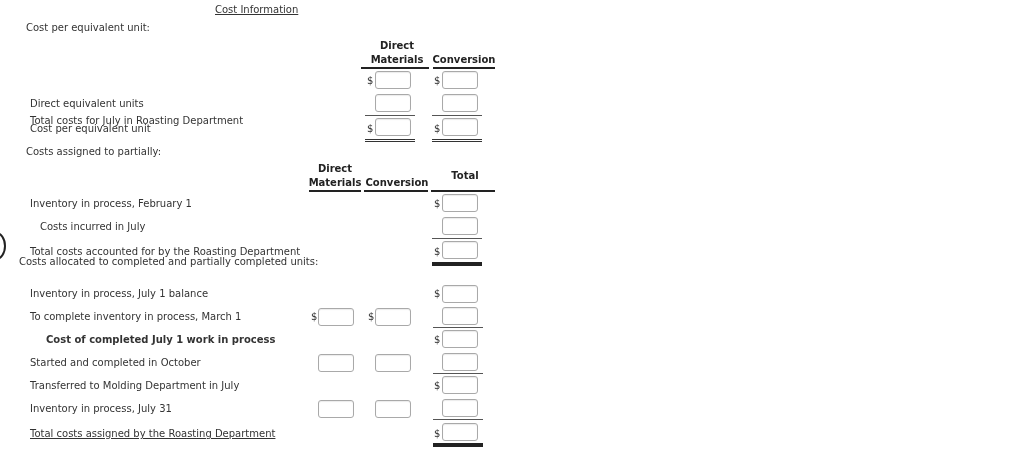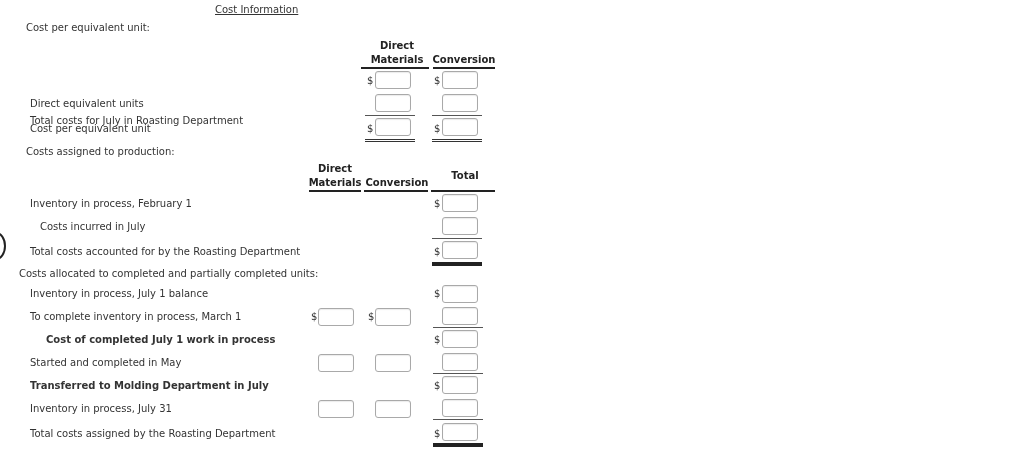--- a/index.html
+++ b/index.html
@@ -57,21 +57,21 @@
 <div class="thin" style="left:432px; top:115px; width:50px;"></div>
 
 <span class="abs lbl" style="left:30px; top:123px;">Cost per equivalent unit</span>
 <span class="cur" style="left:367px; top:123px;">$</span>
 <input class="inp" style="left: 375px; top: 118px;" value="">
 <span class="cur" style="left:434px; top:123px;">$</span>
 <input class="inp" style="left: 442px; top: 118px;" value="">
 <div class="dblthin" style="left:365px; top:139px; width:50px;"></div>
 <div class="dblthin" style="left:432px; top:139px; width:50px;"></div>
 
-<span class="abs lbl" style="left:26px; top:146px;">Costs assigned to production:</span>
+<span class="abs lbl" style="left:26px; top:146px;">Costs assigned to partially:</span>
 
 <div class="abs hdr" style="left:306px; top:162px; width:58px;">
   <div>Direct</div>
   <div>Materials</div>
 </div>
 <div class="abs hdr" style="left:364px; top:176px; width:66px;">Conversion</div>
 <div class="abs hdr" style="left:432px; top:169px; width:66px;">Total</div>
 <div class="hline" style="left:309px; top:190px; width:52px;"></div>
 <div class="hline" style="left:364px; top:190px; width:64px;"></div>
 <div class="hline" style="left:431px; top:190px; width:64px;"></div>
@@ -82,50 +82,50 @@
 
 <span class="abs lbl" style="left:40px; top:221px;">Costs incurred in July</span>
 <input class="inp" style="left: 442px; top: 217px;" value="">
 <div class="thin" style="left:432px; top:238px; width:50px;"></div>
 
 <span class="abs lbl" style="left:30px; top:246px;text-align:right;">Total costs accounted for by the Roasting Department</span>
 <span class="cur" style="left:434px; top:246px;">$</span>
 <input class="inp" style="left: 442px; top: 241px;" value="">
 <div class="dbl" style="left:432px; top:262px; width:50px;"></div>
 
-<span class="abs lbl" style="left:19px; top:268px;">Costs allocated to completed and partially completed units:</span>
+<span class="abs lbl" style="left:19px; top:256px;">Costs allocated to completed and partially completed units:</span>
 
 <span class="abs lbl" style="left:30px; top:288px;">Inventory in process, July 1 balance</span>
 <span class="cur" style="left:434px; top:288px;">$</span>
 <input class="inp" style="left: 442px; top: 285px;" value="">
 
 <span class="abs lbl" style="left:30px; top:311px;">To complete inventory in process, March 1</span>
 <span class="cur" style="left:311px; top:311px;">$</span>
 <input class="inp" style="left: 318px; top: 308px;" value="">
 <span class="cur" style="left:368px; top:311px;">$</span>
 <input class="inp" style="left: 375px; top: 308px;" value="">
 <input class="inp" style="left: 442px; top: 307px;" value="">
 <div class="thin" style="left:433px; top:327px; width:50px;"></div>
 
 <span class="abs lbl" style="left:46px; top:334px;font-weight:bold;">Cost of completed July 1 work in process</span>
 <span class="cur" style="left:434px; top:334px;">$</span>
 <input class="inp" style="left: 442px; top: 330px;" value="">
 
-<span class="abs lbl" style="left:30px; top:357px;">Started and completed in May</span>
+<span class="abs lbl" style="left:30px; top:357px;">Started and completed in October</span>
 <input class="inp" style="left: 318px; top: 354px;" value="">
 <input class="inp" style="left: 375px; top: 354px;" value="">
 <input class="inp" style="left: 442px; top: 353px;" value="">
 <div class="thin" style="left:433px; top:373px; width:50px;"></div>
 
-<span class="abs lbl" style="left:30px; top:380px;font-weight:bold;">Transferred to Molding Department in July</span>
+<span class="abs lbl" style="left:30px; top:380px;">Transferred to Molding Department in July</span>
 <span class="cur" style="left:434px; top:380px;">$</span>
 <input class="inp" style="left: 442px; top: 376px;" value="">
 
 <span class="abs lbl" style="left:30px; top:403px;">Inventory in process, July 31</span>
 <input class="inp" style="left: 318px; top: 400px;" value="">
 <input class="inp" style="left: 375px; top: 400px;" value="">
 <input class="inp" style="left: 442px; top: 399px;" value="">
 <div class="thin" style="left:433px; top:419px; width:50px;"></div>
 
-<span class="abs lbl" style="left:30px; top:428px;">Total costs assigned by the Roasting Department</span>
+<span class="abs lbl" style="left:30px; top:428px;text-decoration:underline;">Total costs assigned by the Roasting Department</span>
 <span class="cur" style="left:434px; top:428px;">$</span>
 <input class="inp" style="left: 442px; top: 423px;" value="">
 <div class="dbl" style="left:433px; top:443px; width:50px;"></div>
 
 </body></html>

